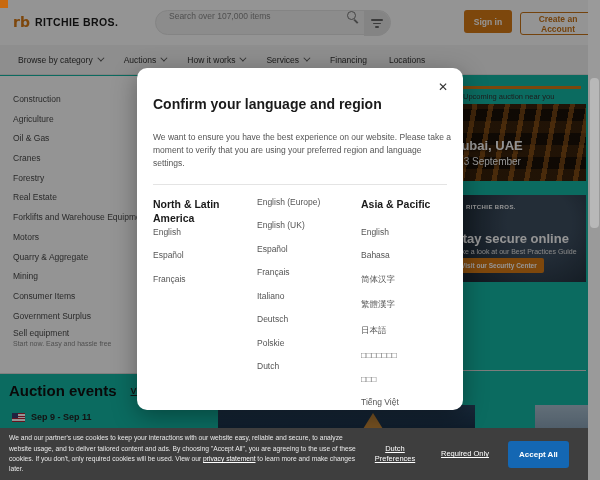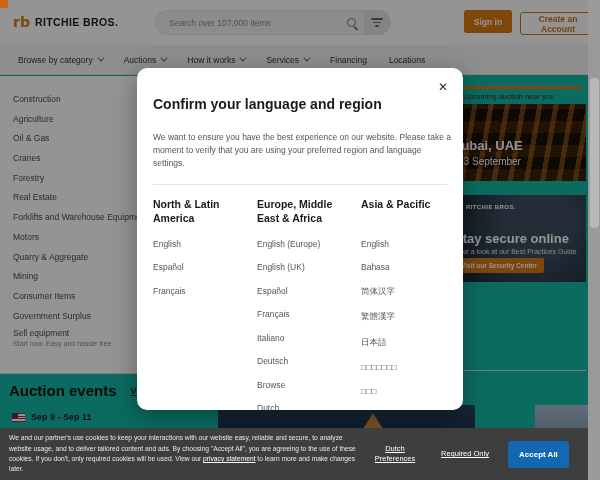--- a/index.html
+++ b/index.html
@@ -5,21 +5,21 @@
   * { margin:0; padding:0; box-sizing:border-box; }
   html,body { width:600px; height:480px; overflow:hidden; }
   body { font-family:"Liberation Sans", sans-serif; background:#fff; position:relative; }
   .page { position:absolute; inset:0; width:600px; height:480px; overflow:hidden; background:#14b8a6; }
 
   
   .header { position:absolute; top:0; left:0; width:600px; height:45px; background:#fff; display:flex; align-items:center; }
   .logo { position:absolute; left:13px; top:14px; display:flex; align-items:center; gap:5px; cursor:pointer; }
   .logo-mark { color:#D87A16; font-weight:bold; font-size:14px; font-family:"DejaVu Sans", sans-serif; }
   .logo-name { color:#1a1a1a; font-weight:bold; font-size:10.5px; letter-spacing:.4px; }
-  .search-pill { position:absolute; left:155px; top:10px; width:236px; height:25px; background:#F1F1F1; border:1px solid #E3E3E3; border-radius:13px; display:flex; align-items:center; }
+  .search-pill { position:absolute; left:155px; top:10px; width:236px; height:25px; background:#F1F1F1; border:1px solid #E3E3E3; border-radius:13px; display:flex; align-items:flex-start; }
   .search-input { flex:1; border:none; background:transparent; outline:none; font-size:8.5px; color:#555; padding:0 6px 0 13px; font-family:"Liberation Sans", sans-serif; }
   .search-input::placeholder { color:#8a8a8a; }
   .mag-icon { width:9px; height:9px; border:1.4px solid #777; border-radius:50%; position:relative; margin-right:8px; flex:none; }
   .mag-icon::after { content:""; position:absolute; width:1.6px; height:5px; background:#777; left:7px; top:7px; transform:rotate(-45deg); }
   .filter-seg { width:26px; height:25px; background:#E4E4E4; border-radius:0 13px 13px 0; display:flex; flex-direction:column; align-items:center; justify-content:center; gap:2px; cursor:pointer; flex:none; }
   .filter-seg i { display:block; height:1.5px; background:#666; border-radius:1px; }
   .filter-seg i:nth-child(1){width:12px;} .filter-seg i:nth-child(2){width:8px;} .filter-seg i:nth-child(3){width:4px;}
   .btn-signin { position:absolute; left:464px; top:10px; width:48px; height:23px; background:#D87A16; color:#fff; border:none; border-radius:3px; font-size:8.5px; font-weight:bold; cursor:pointer; font-family:"Liberation Sans", sans-serif; }
   .btn-create { position:absolute; left:520px; top:12px; width:76px; height:23px; background:transparent; color:#C87417; border:1px solid #C87417; border-radius:3px; font-size:8.5px; font-weight:bold; cursor:pointer; font-family:"Liberation Sans", sans-serif; }
 
@@ -68,21 +68,21 @@
 
   
   .overlay { position:absolute; inset:0; background:rgba(0,0,0,0.42); z-index:40; }
   .modal { position:absolute; left:137px; top:68px; width:326px; height:342px; background:#fff; border-radius:10px; box-shadow:0 6px 24px rgba(0,0,0,.35); z-index:50; padding:14px 16px 0 16px; overflow:hidden; }
   .modal-close { position:absolute; top:10px; right:12px; font-size:12px; color:#333; cursor:pointer; line-height:1; padding:3px; }
   .modal-title { font-size:14px; font-weight:bold; color:#1a1a1a; margin-top:14px; }
   .modal-body { font-size:8.5px; color:#555; line-height:1.55; margin-top:19px; width:300px; }
   .modal-divider { height:1px; background:#E4E4E4; margin:13px 0 12px 0; }
   .modal-cols { display:flex; gap:18px; }
   .mcol { flex:1; }
-  .mcol-h { font-size:10.5px; font-weight:bold; color:#1a1a1a; line-height:1.4; margin-bottom:12px; min-height:30px; }
+  .mcol-h { font-size:10.5px; font-weight:bold; color:#1a1a1a; line-height:1.4; min-height:30px; }
   .lang { font-size:8.5px; color:#555; margin-bottom:13.5px; cursor:pointer; white-space:nowrap; }
 
   
   .cookiebar { position:absolute; left:0; top:428px; width:588px; height:52px; background:#3E3E3E; z-index:60; display:flex; align-items:center; padding:0 10px 0 9px; gap:8px; }
   .cookie-text { width:347px; font-size:6.7px; color:#E9E9E9; line-height:1.55; }
   .cookie-text a { color:#fff; text-decoration:underline; cursor:pointer; }
   .cookie-link { font-size:7.5px; color:#fff; text-decoration:underline; text-align:center; cursor:pointer; line-height:1.3; width:62px; flex:none; }
   .btn-accept { background:#1467B3; color:#fff; border:none; border-radius:3px; font-size:8px; font-weight:bold; padding:9px 11px; cursor:pointer; flex:none; margin-left:4px; font-family:"Liberation Sans", sans-serif; }
 
   
@@ -193,28 +193,27 @@
     <div class="modal-body">We want to ensure you have the best experience on our website. Please take a moment to verify that you are using your preferred region and language settings.</div>
     <div class="modal-divider"></div>
     <div class="modal-cols">
       <div class="mcol">
         <div class="mcol-h">North &amp; Latin America</div>
         <div class="lang">English</div>
         <div class="lang">Español</div>
         <div class="lang">Français</div>
       </div>
       <div class="mcol">
-        <div class="mcol-h">Europe, Middle East &amp; Africa</div>
         <div class="lang">English (Europe)</div>
         <div class="lang">English (UK)</div>
         <div class="lang">Español</div>
         <div class="lang">Français</div>
         <div class="lang">Italiano</div>
         <div class="lang">Deutsch</div>
-        <div class="lang">Browse</div>
+        <div class="lang">Polskie</div>
         <div class="lang">Dutch</div>
 
       </div>
       <div class="mcol">
         <div class="mcol-h">Asia &amp; Pacific</div>
         <div class="lang">English</div>
         <div class="lang">Bahasa</div>
         <div class="lang">简体汉字</div>
         <div class="lang">繁體漢字</div>
         <div class="lang">日本語</div>

